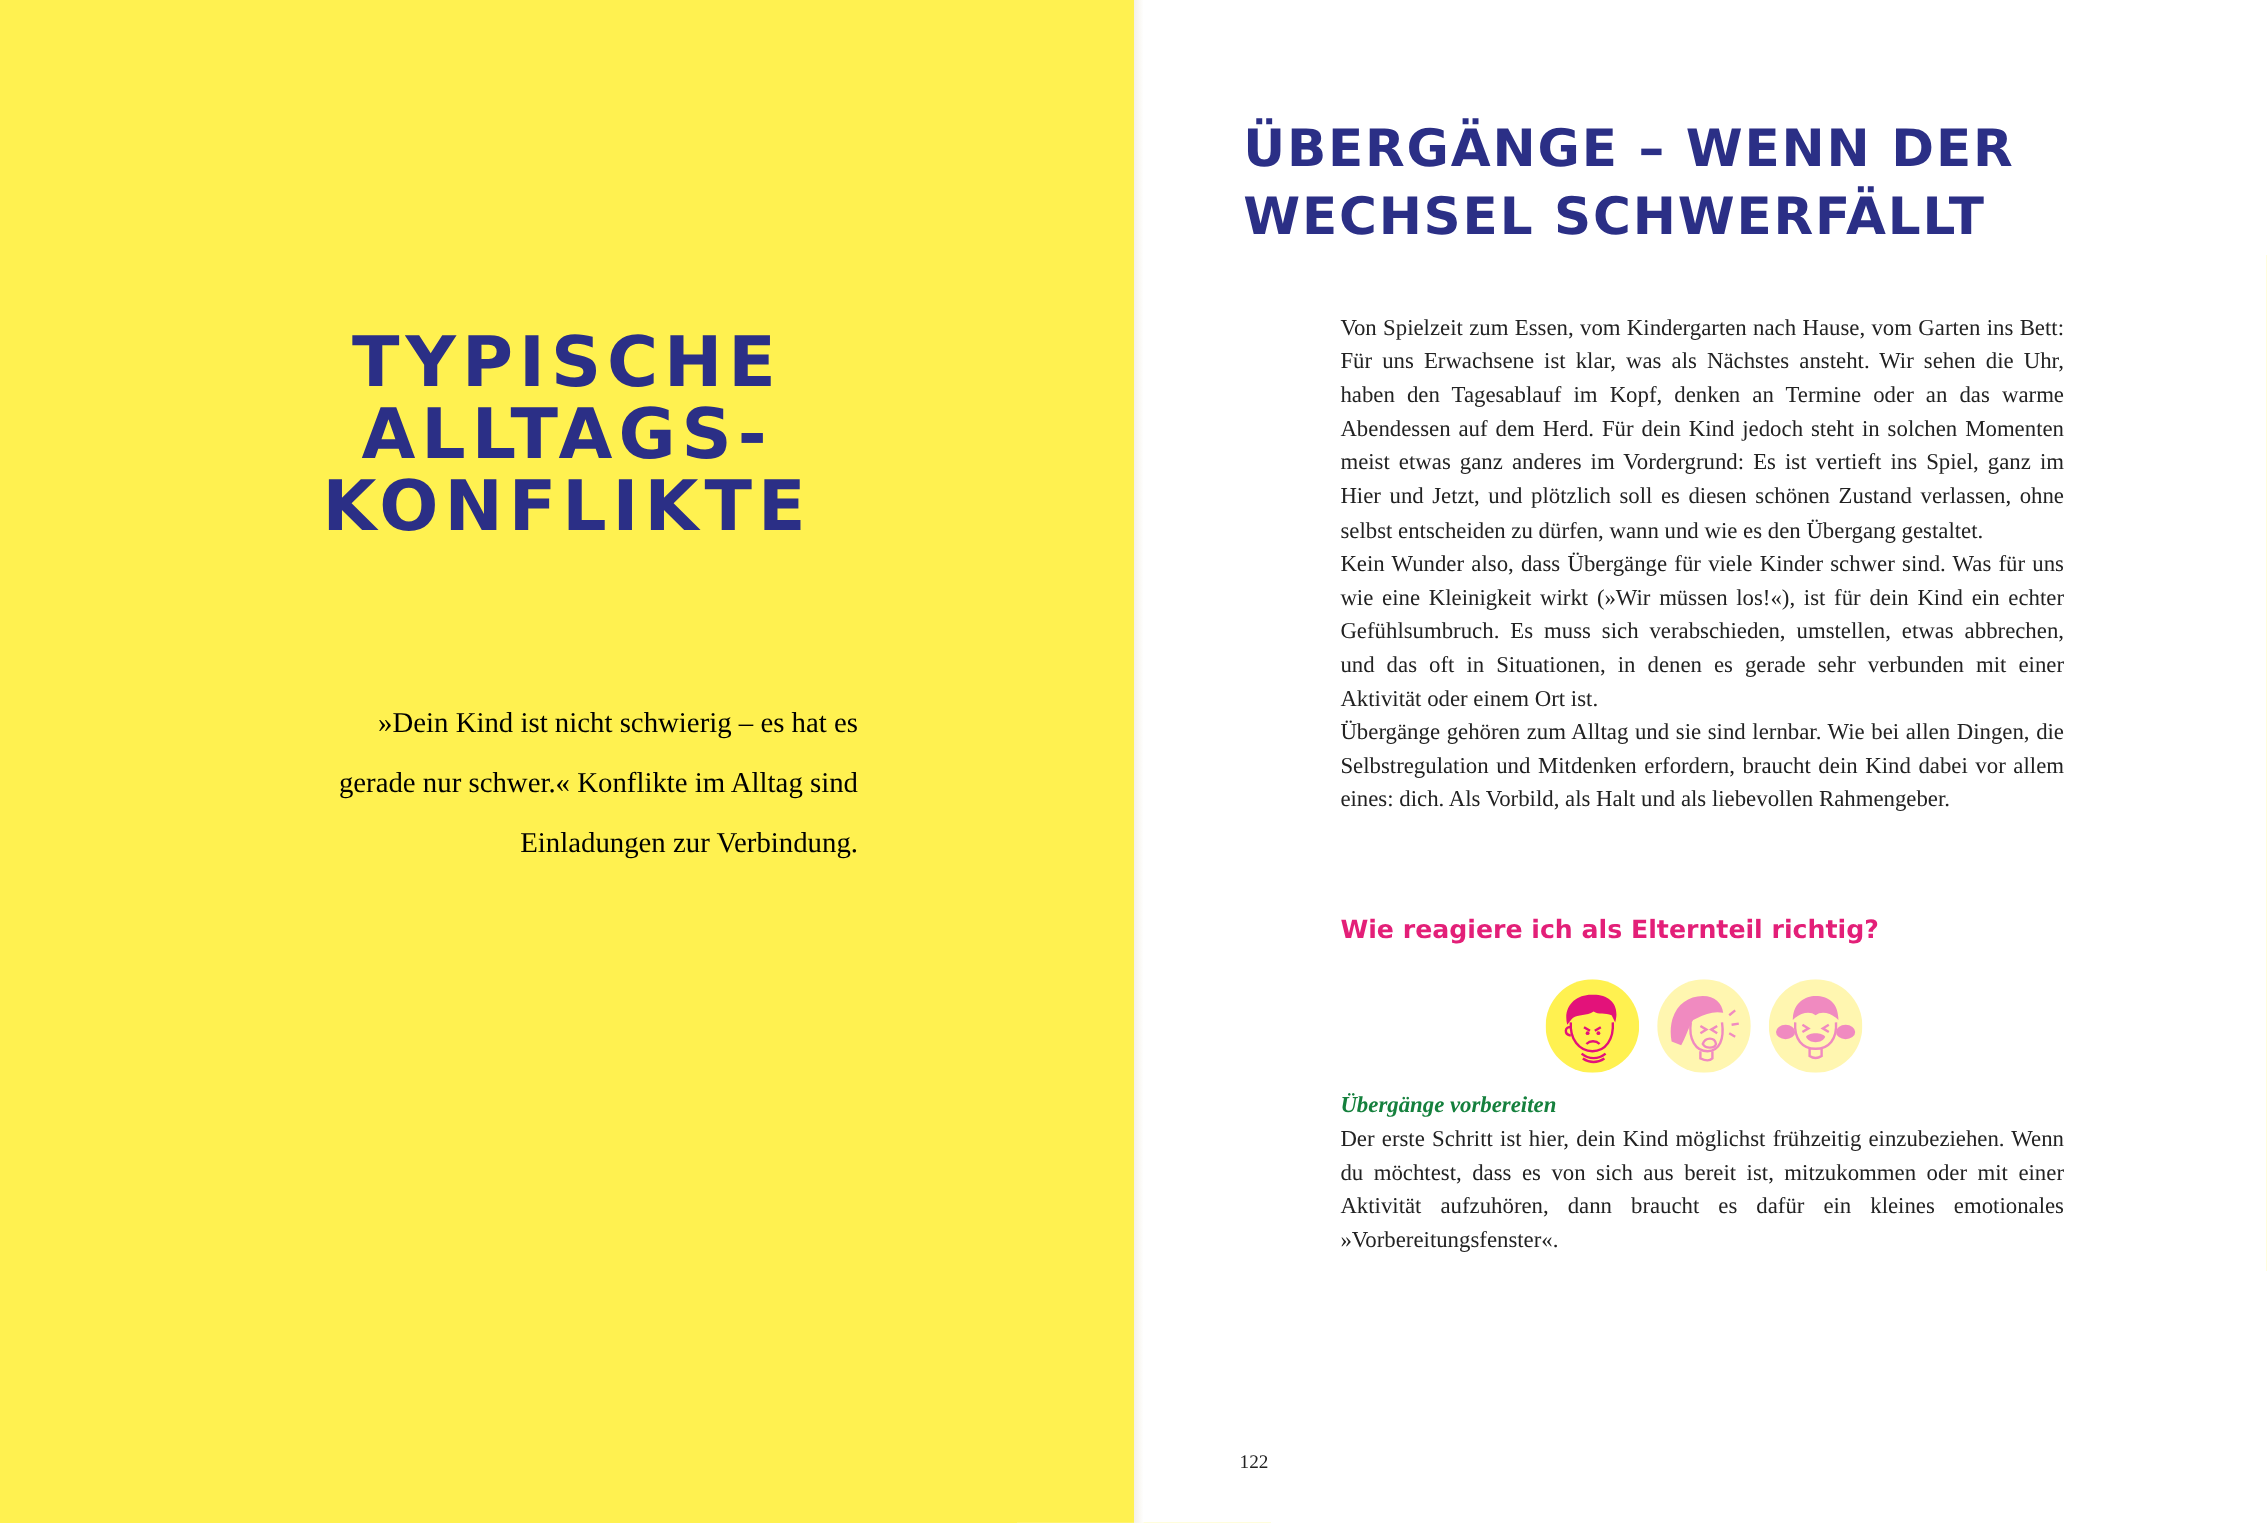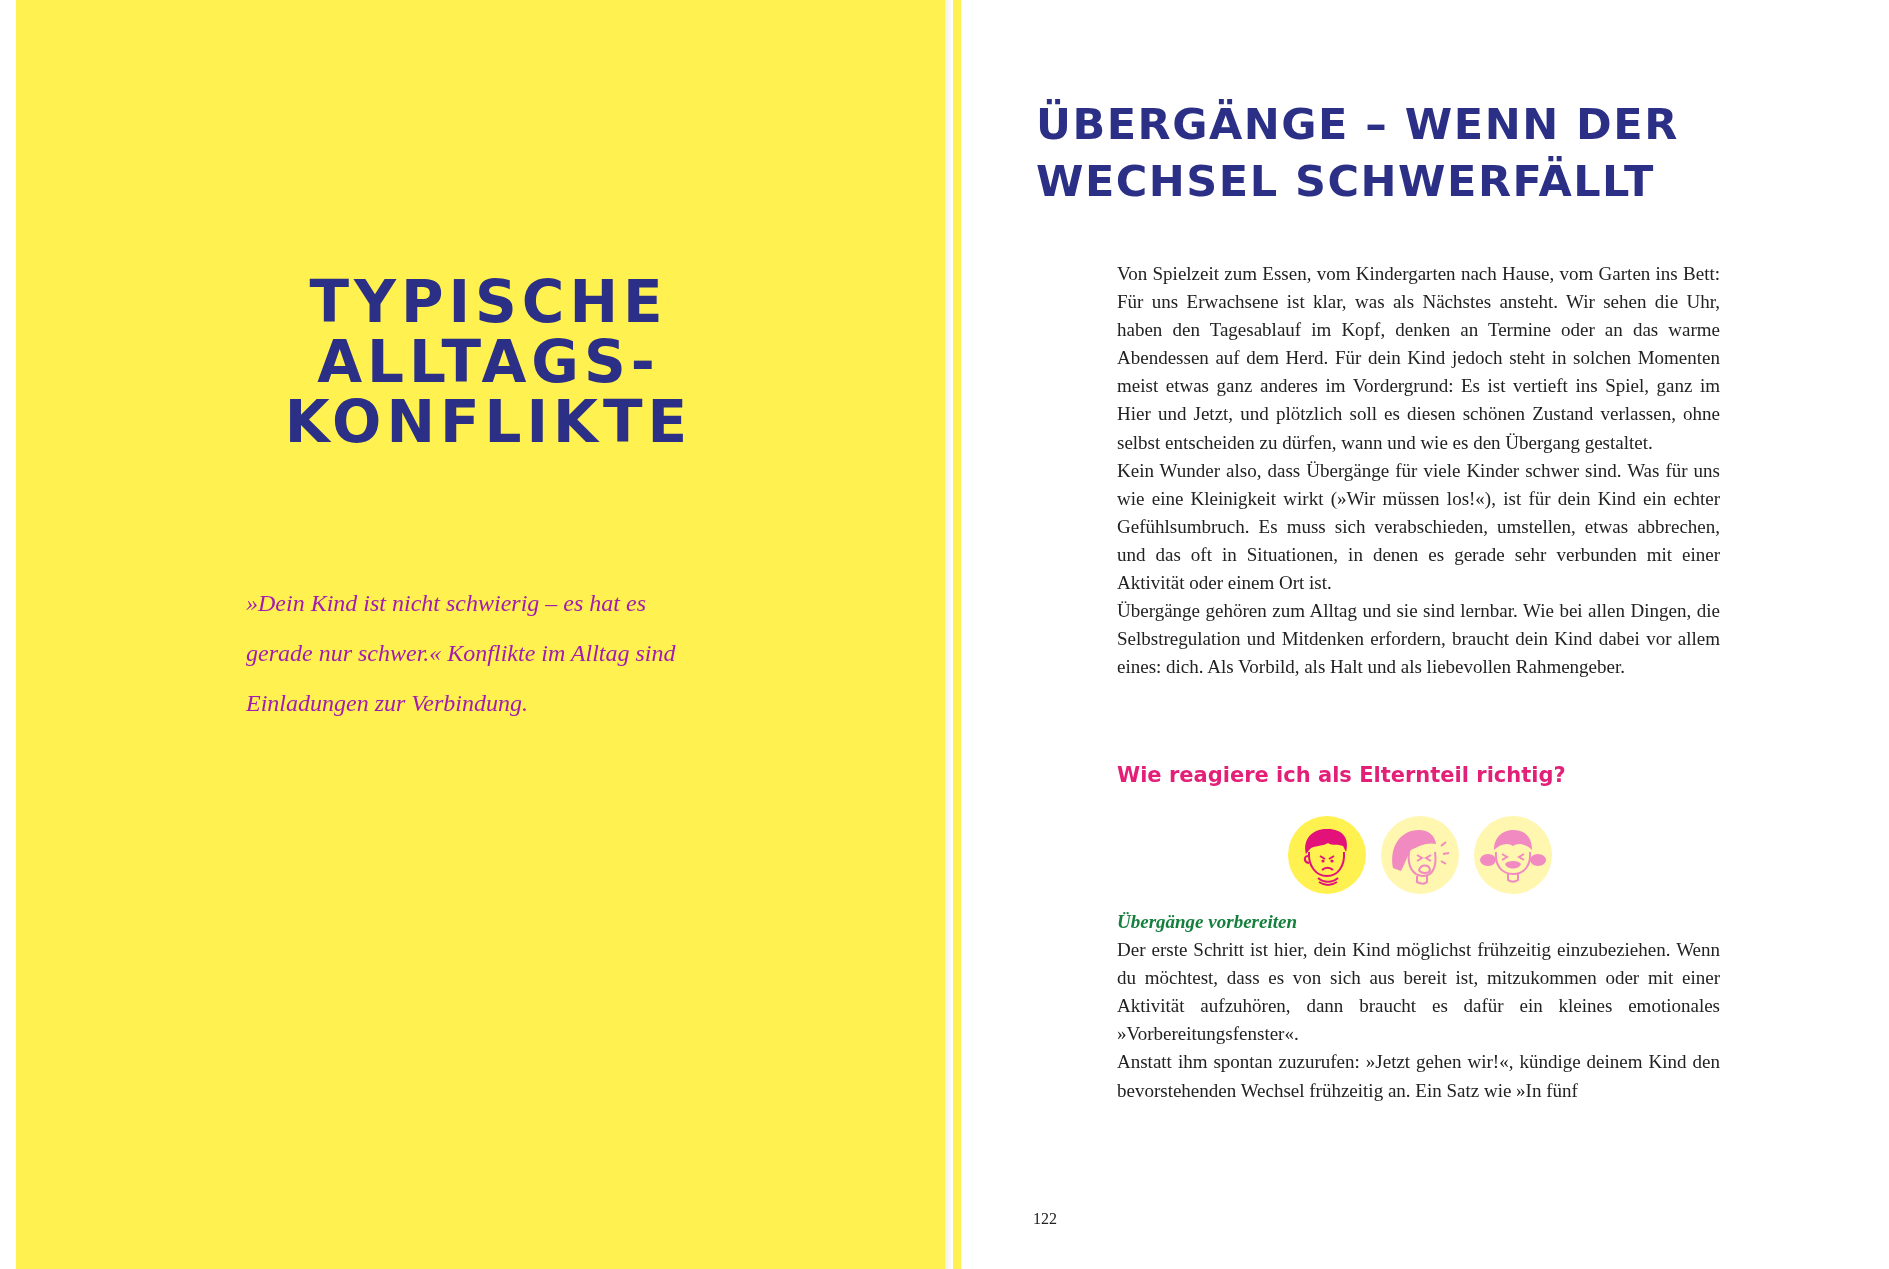--- a/index.html
+++ b/index.html
@@ -4,40 +4,39 @@
 <style>
   html, body { margin: 0; padding: 0; }
   body {
     width: 1889px; height: 1269px; position: relative; overflow: hidden;
     background: #ffffff;
     font-family: "Liberation Serif", serif;
   }
   .left-page {
     position: absolute; left: 0; top: 0; width: 945px; height: 1269px;
     background: #fff150;
-    margin-left: 16px;
   }
   .gutter {
     position: absolute; left: 945px; top: 0; width: 8px; height: 1269px;
     background: linear-gradient(to right, #f4f0e6, #ffffff);
   }
   .chapter-title {
     position: absolute; left: 0; width: 945px; top: 272px;
     text-align: center; color: #2b2f86;
     font-family: "DejaVu Sans", sans-serif; font-weight: bold;
     font-size: 58px; line-height: 60px; letter-spacing: 5px;
   }
   .chapter-title div { margin-bottom: 0; height: 60px; }
   .chapter-title .l1 { position: absolute; top: 0; left: 0; width: 945px; }
   .chapter-title .l2 { position: absolute; top: 60px; left: 0; width: 945px; }
   .chapter-title .l3 { position: absolute; top: 120px; left: 0; width: 945px; }
   .quote {
     position: absolute; left: 230px; width: 485px; top: 578px;
-    text-align: left; color: #a21caf;
-    font-family: "Liberation Serif", serif; font-style: italic;
+    text-align: right; color: #000000;
+    font-family: "Liberation Serif", serif; 
     font-size: 24px; line-height: 50px;
   }
   .section-title {
     position: absolute; left: 1036px; top: 96px; width: 760px;
     color: #2b2f86; font-family: "DejaVu Sans", sans-serif; font-weight: bold;
     font-size: 43px; line-height: 57px; letter-spacing: 1.5px;
   }
   .body-col {
     position: absolute; left: 1117px; top: 260px; width: 603px;
     color: #222222; font-family: "Liberation Serif", serif;
@@ -136,16 +135,15 @@
       <path d="M28 38 L33 41 L28 44 M50 38 L45 41 L50 44" fill="none" stroke="#f08ac0" stroke-width="2"></path>
       <path d="M31 48 C33 44 45 44 47 48 C45 54 33 54 31 48 Z" fill="#f08ac0"></path>
       <path d="M34 58 L34 64 C37 66 41 66 44 64 L44 58" fill="none" stroke="#f08ac0" stroke-width="2"></path>
     </svg>
   </div>
 </div>
 
 <div class="body-col-2">
   <p class="minor-heading">Übergänge vorbereiten</p>
   <p>Der erste Schritt ist hier, dein Kind möglichst frühzeitig einzubeziehen. Wenn du möchtest, dass es von sich aus bereit ist, mitzukommen oder mit einer Aktivität aufzuhören, dann braucht es dafür ein kleines emotionales »Vorbereitungsfenster«.</p>
-  <p>Anstatt ihm spontan zuzurufen: »Jetzt gehen wir!«, kündige deinem Kind den bevorstehenden Wechsel frühzeitig an. Ein Satz wie »In fünf</p>
 </div>
 
 <div class="page-number">122</div>
 
 </body></html>

